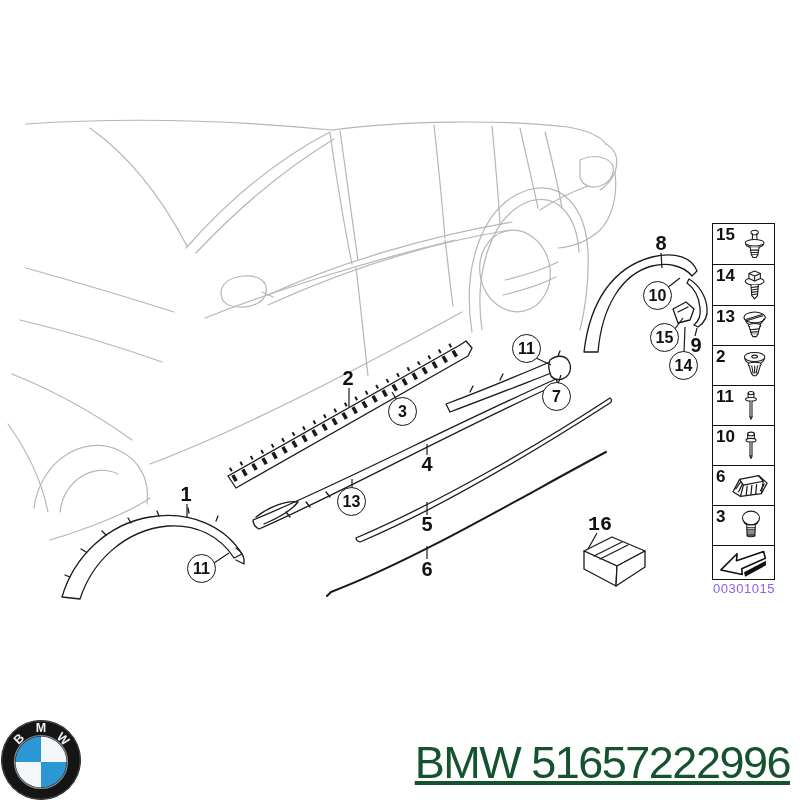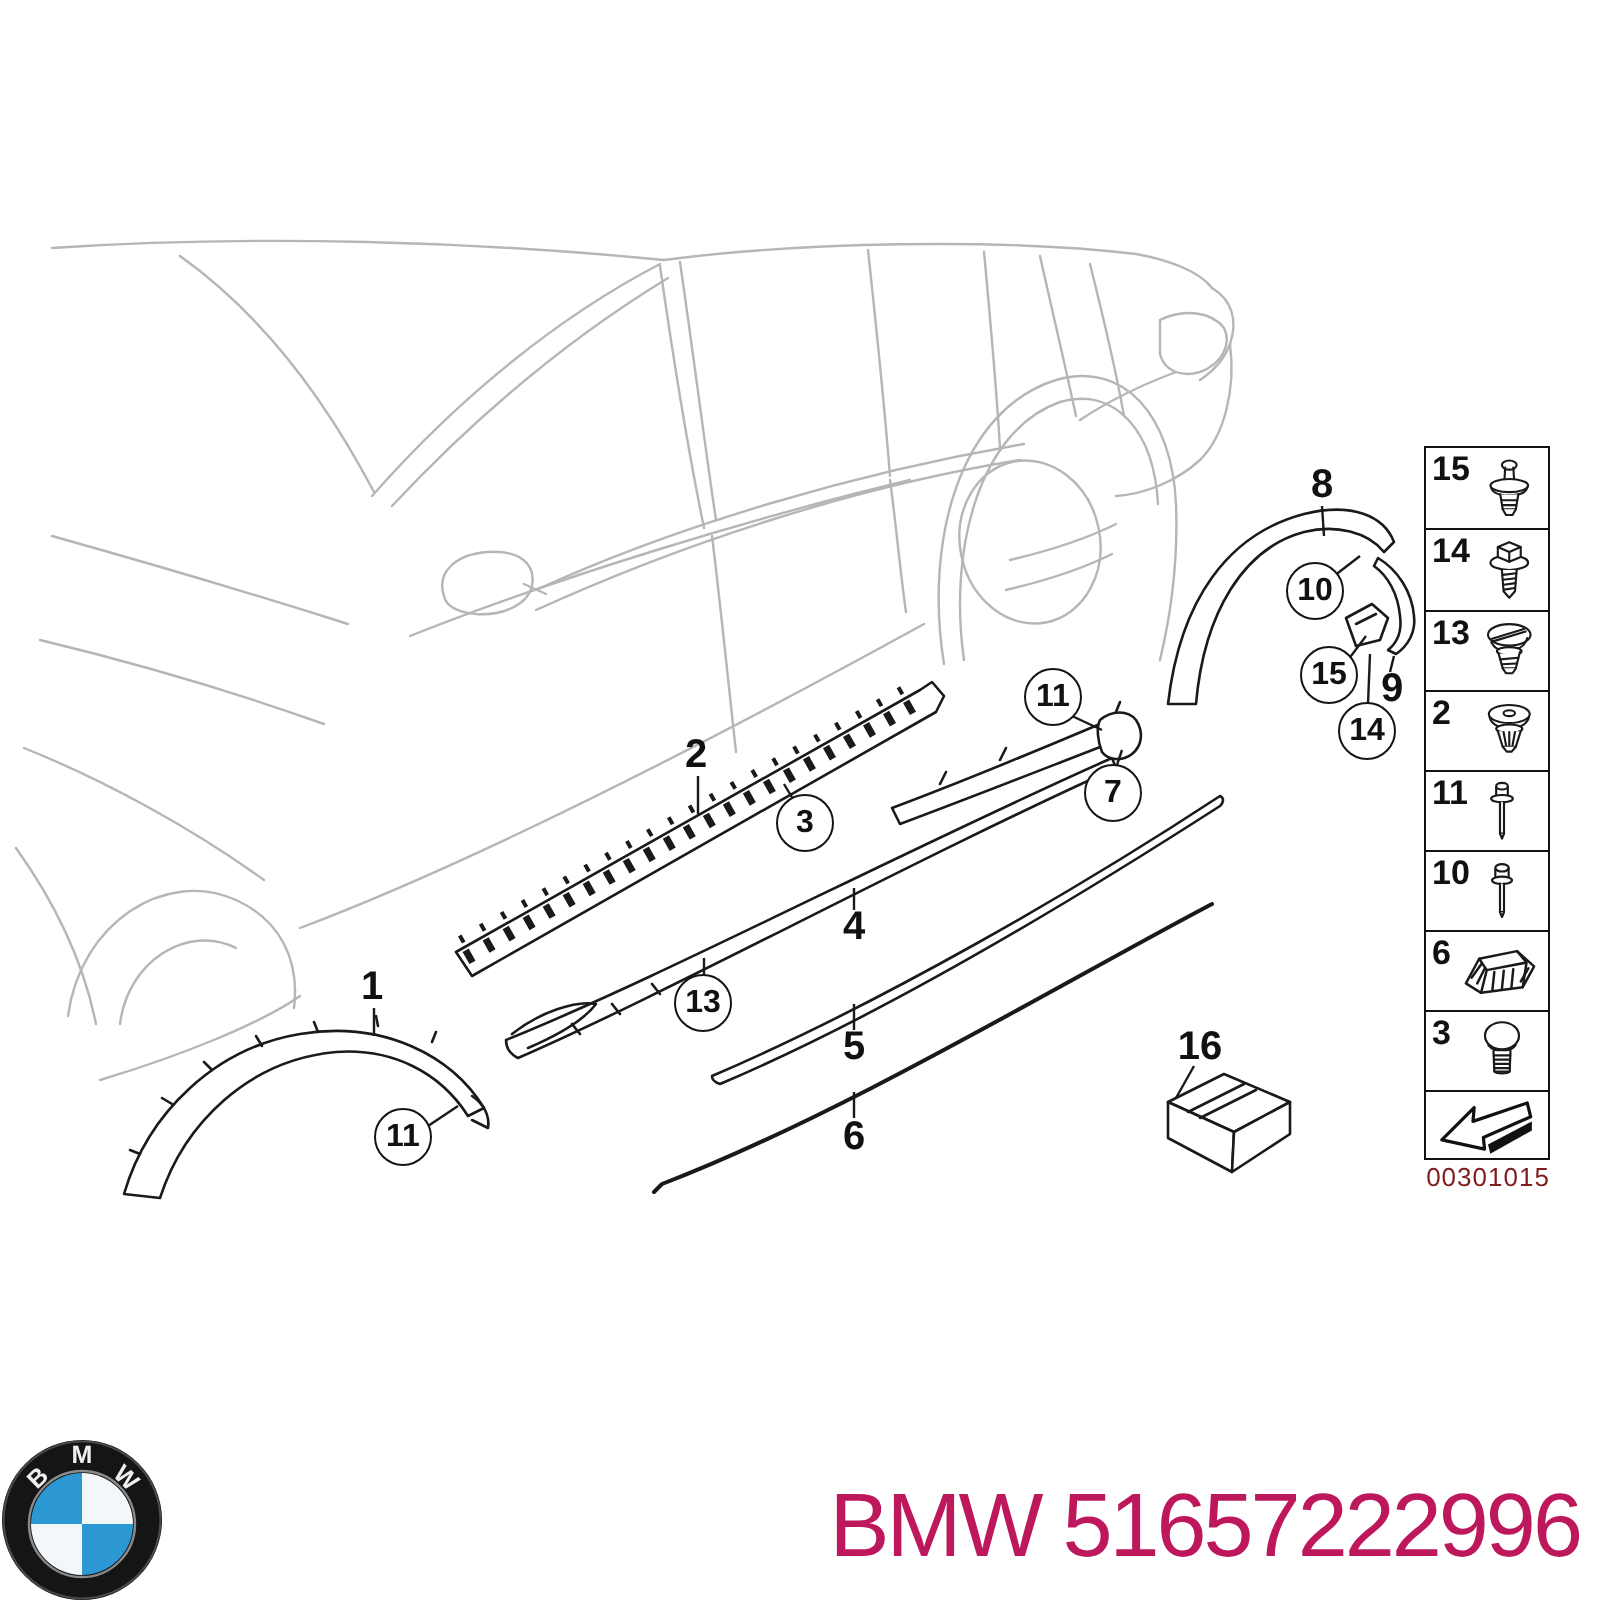--- a/index.html
+++ b/index.html
@@ -15,23 +15,23 @@
       font:700 16px "Liberation Sans",sans-serif;color:#111;box-sizing:content-box;}
   .legend{position:absolute;left:712px;top:223px;width:63px;border:1.5px solid #111;
           background:#fff;box-sizing:border-box;}
   .legend-row{position:relative;border-bottom:1.5px solid #111;box-sizing:border-box;}
   .legend-row:last-child{border-bottom:none;}
   .legend-num{position:absolute;left:3px;top:1px;
               font:700 17px "Liberation Sans",sans-serif;color:#111;}
   .legend-ic{position:absolute;right:0;top:50%;transform:translateY(-50%);}
   .legend-ic.full{right:3px;}
   .diagram-number{position:absolute;left:706px;top:581px;width:76px;text-align:center;
-              font:400 13px "Liberation Sans",sans-serif;color:#7f1d1d;letter-spacing:.5px;}
+              font:400 13px "Liberation Sans",sans-serif;color:#8b5cf6;letter-spacing:.5px;}
   .footer-pn{position:absolute;left:390px;top:737px;width:400px;text-align:right;
-             font:400 45px "Liberation Sans",sans-serif;letter-spacing:-1.5px;color:#be185d;}
+             font:400 45px "Liberation Sans",sans-serif;letter-spacing:-1.5px;color:#14532d;text-decoration:underline;}
   .roundel{position:absolute;left:1px;top:718px;}
 </style>
 </head>
 <body>
 
 <div class="stage">
 
   <svg class="art" width="800" height="800" viewBox="0 0 800 800">
 
     <g stroke="#b6b6b6" stroke-width="1.2" fill="none" stroke-linecap="round">
@@ -134,21 +134,21 @@
     </g>
   </svg>
 
   <div class="lbl" style="left:186px;top:494px;">1</div>
   <div class="lbl" style="left:348px;top:378px;">2</div>
   <div class="lbl" style="left:427px;top:464px;">4</div>
   <div class="lbl" style="left:427px;top:524px;">5</div>
   <div class="lbl" style="left:427px;top:569px;">6</div>
   <div class="lbl" style="left:661px;top:243px;">8</div>
   <div class="lbl" style="left:696px;top:345px;">9</div>
-  <div class="lbl" style="left:600px;top:524px;">16</div>
+  <div class="lbl" style="left:600px;top:524px;font-family:Liberation Mono, monospace;">16</div>
 
   <div class="co" style="left:403px;top:412px;">
       <span>3</span>
     </div>
   <div class="co" style="left:352px;top:502px;">
       <span>13</span>
     </div>
   <div class="co" style="left:202px;top:569px;">
       <span>11</span>
     </div>

